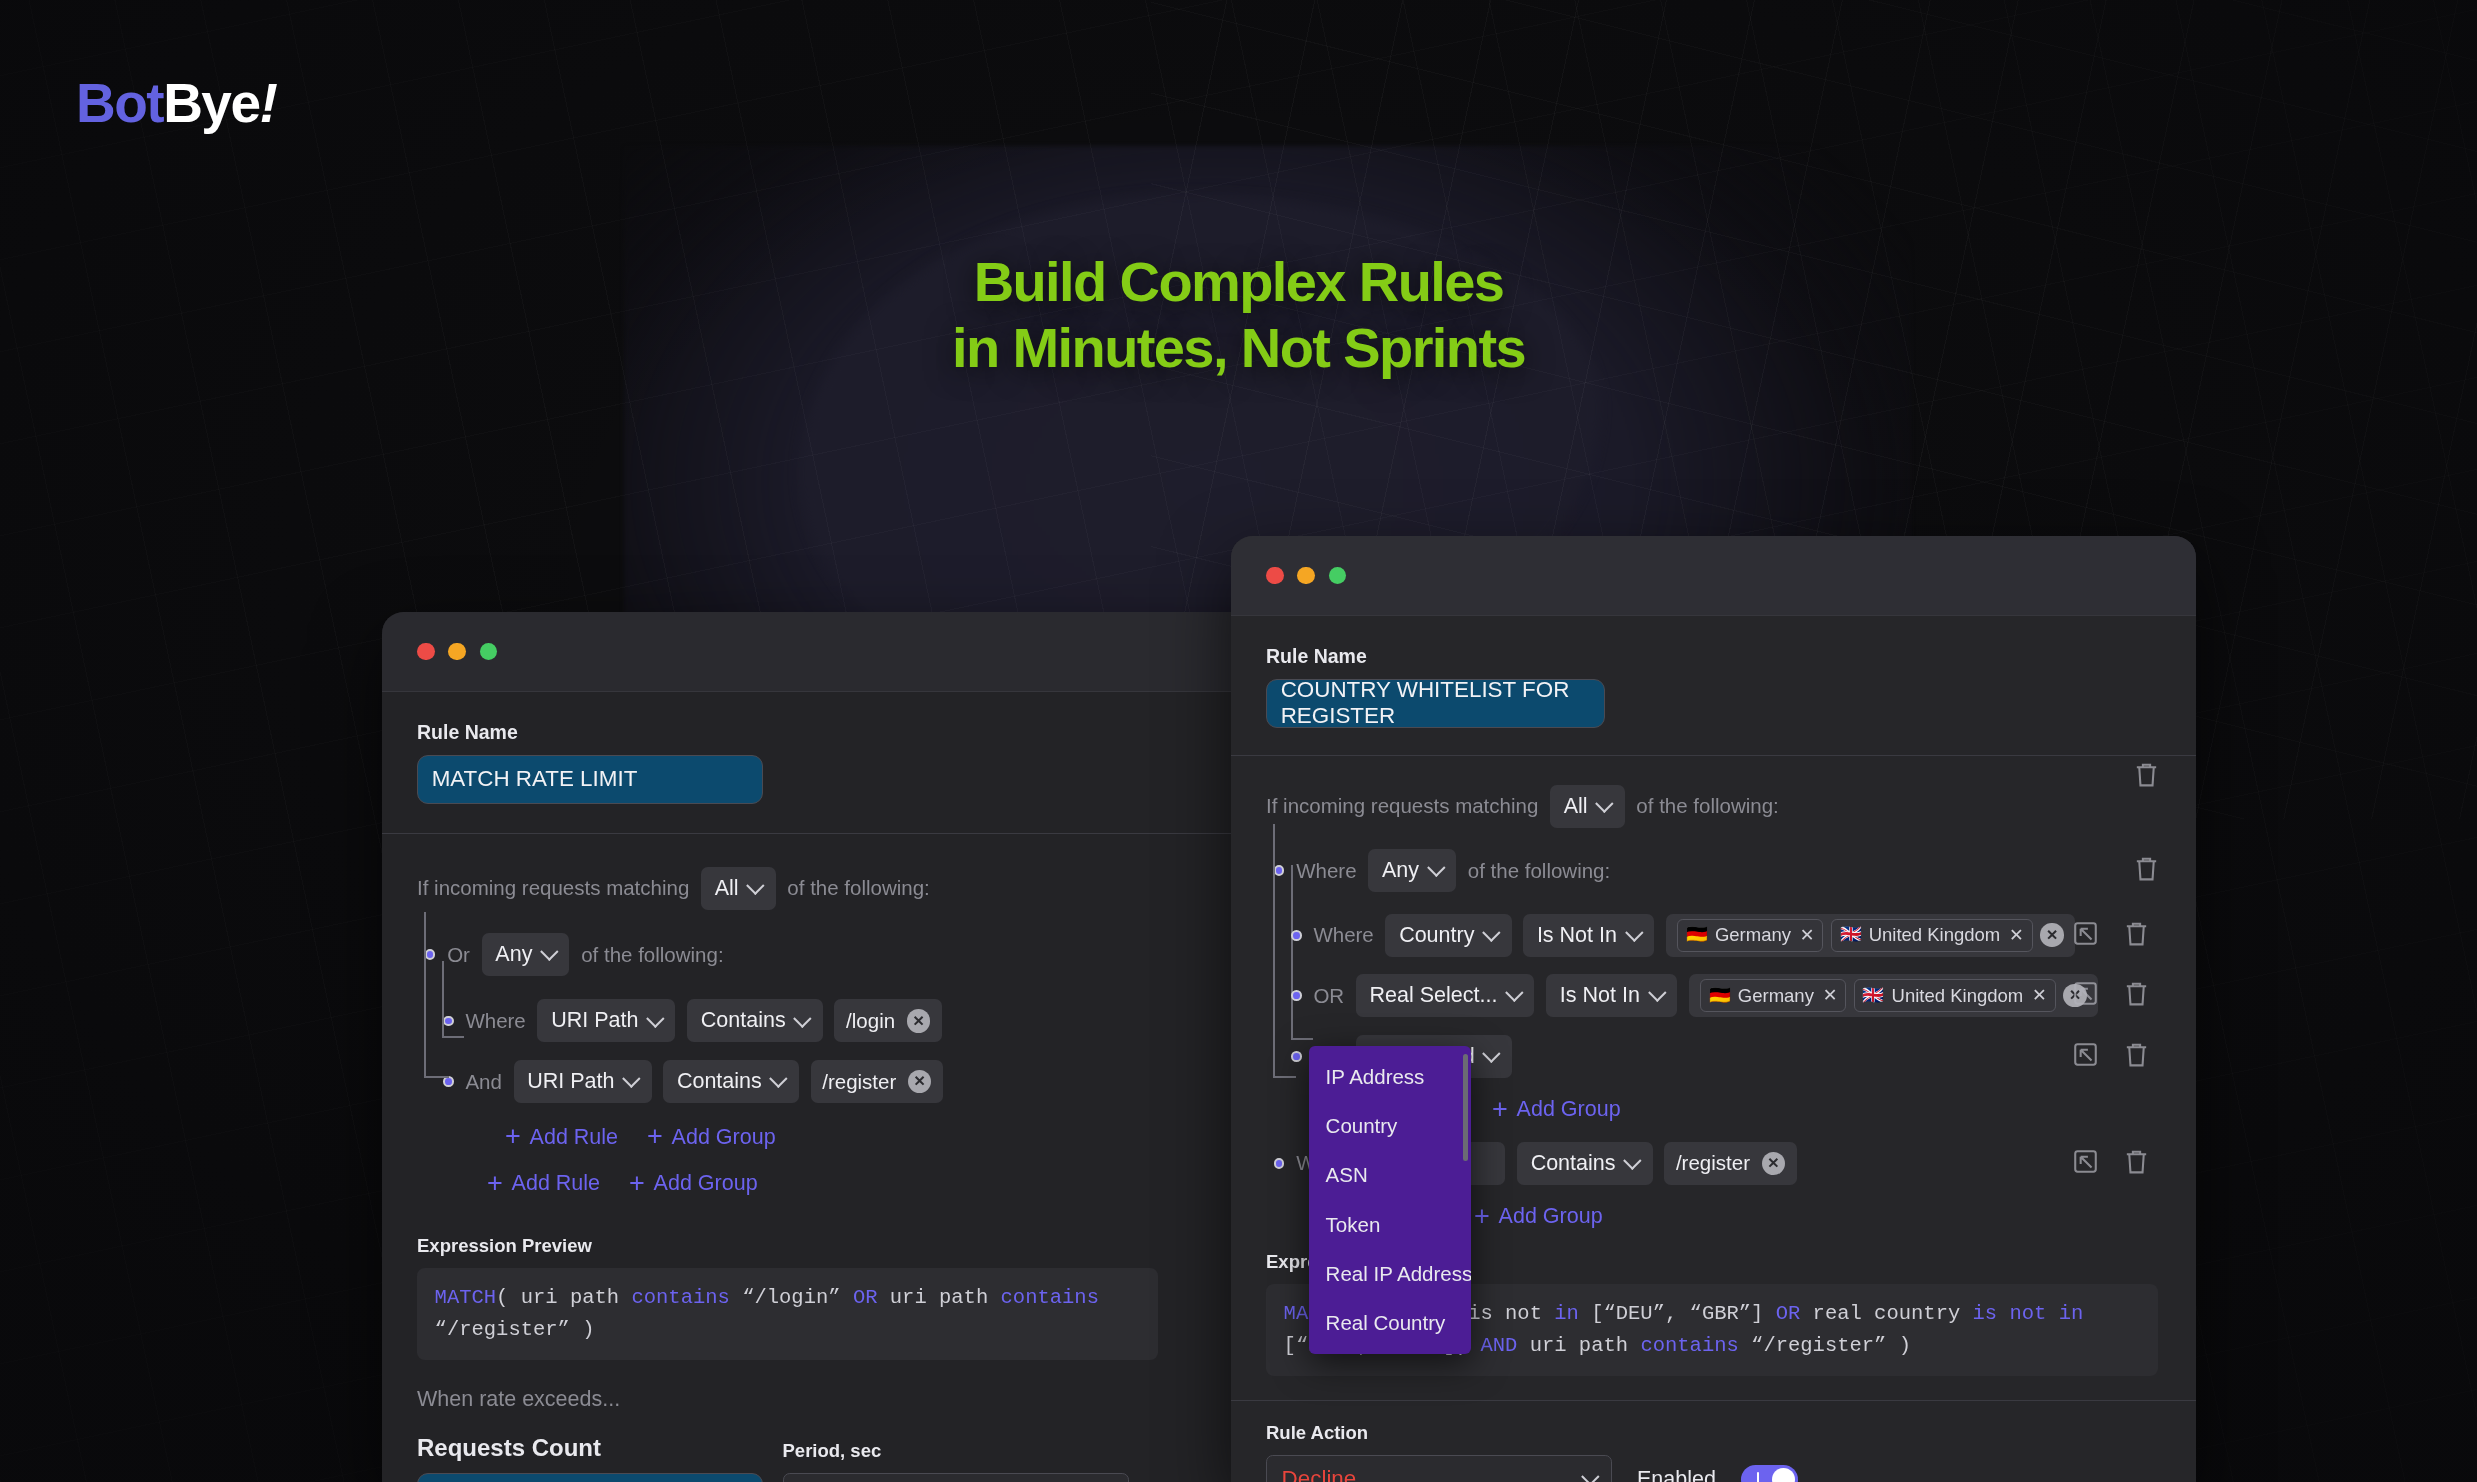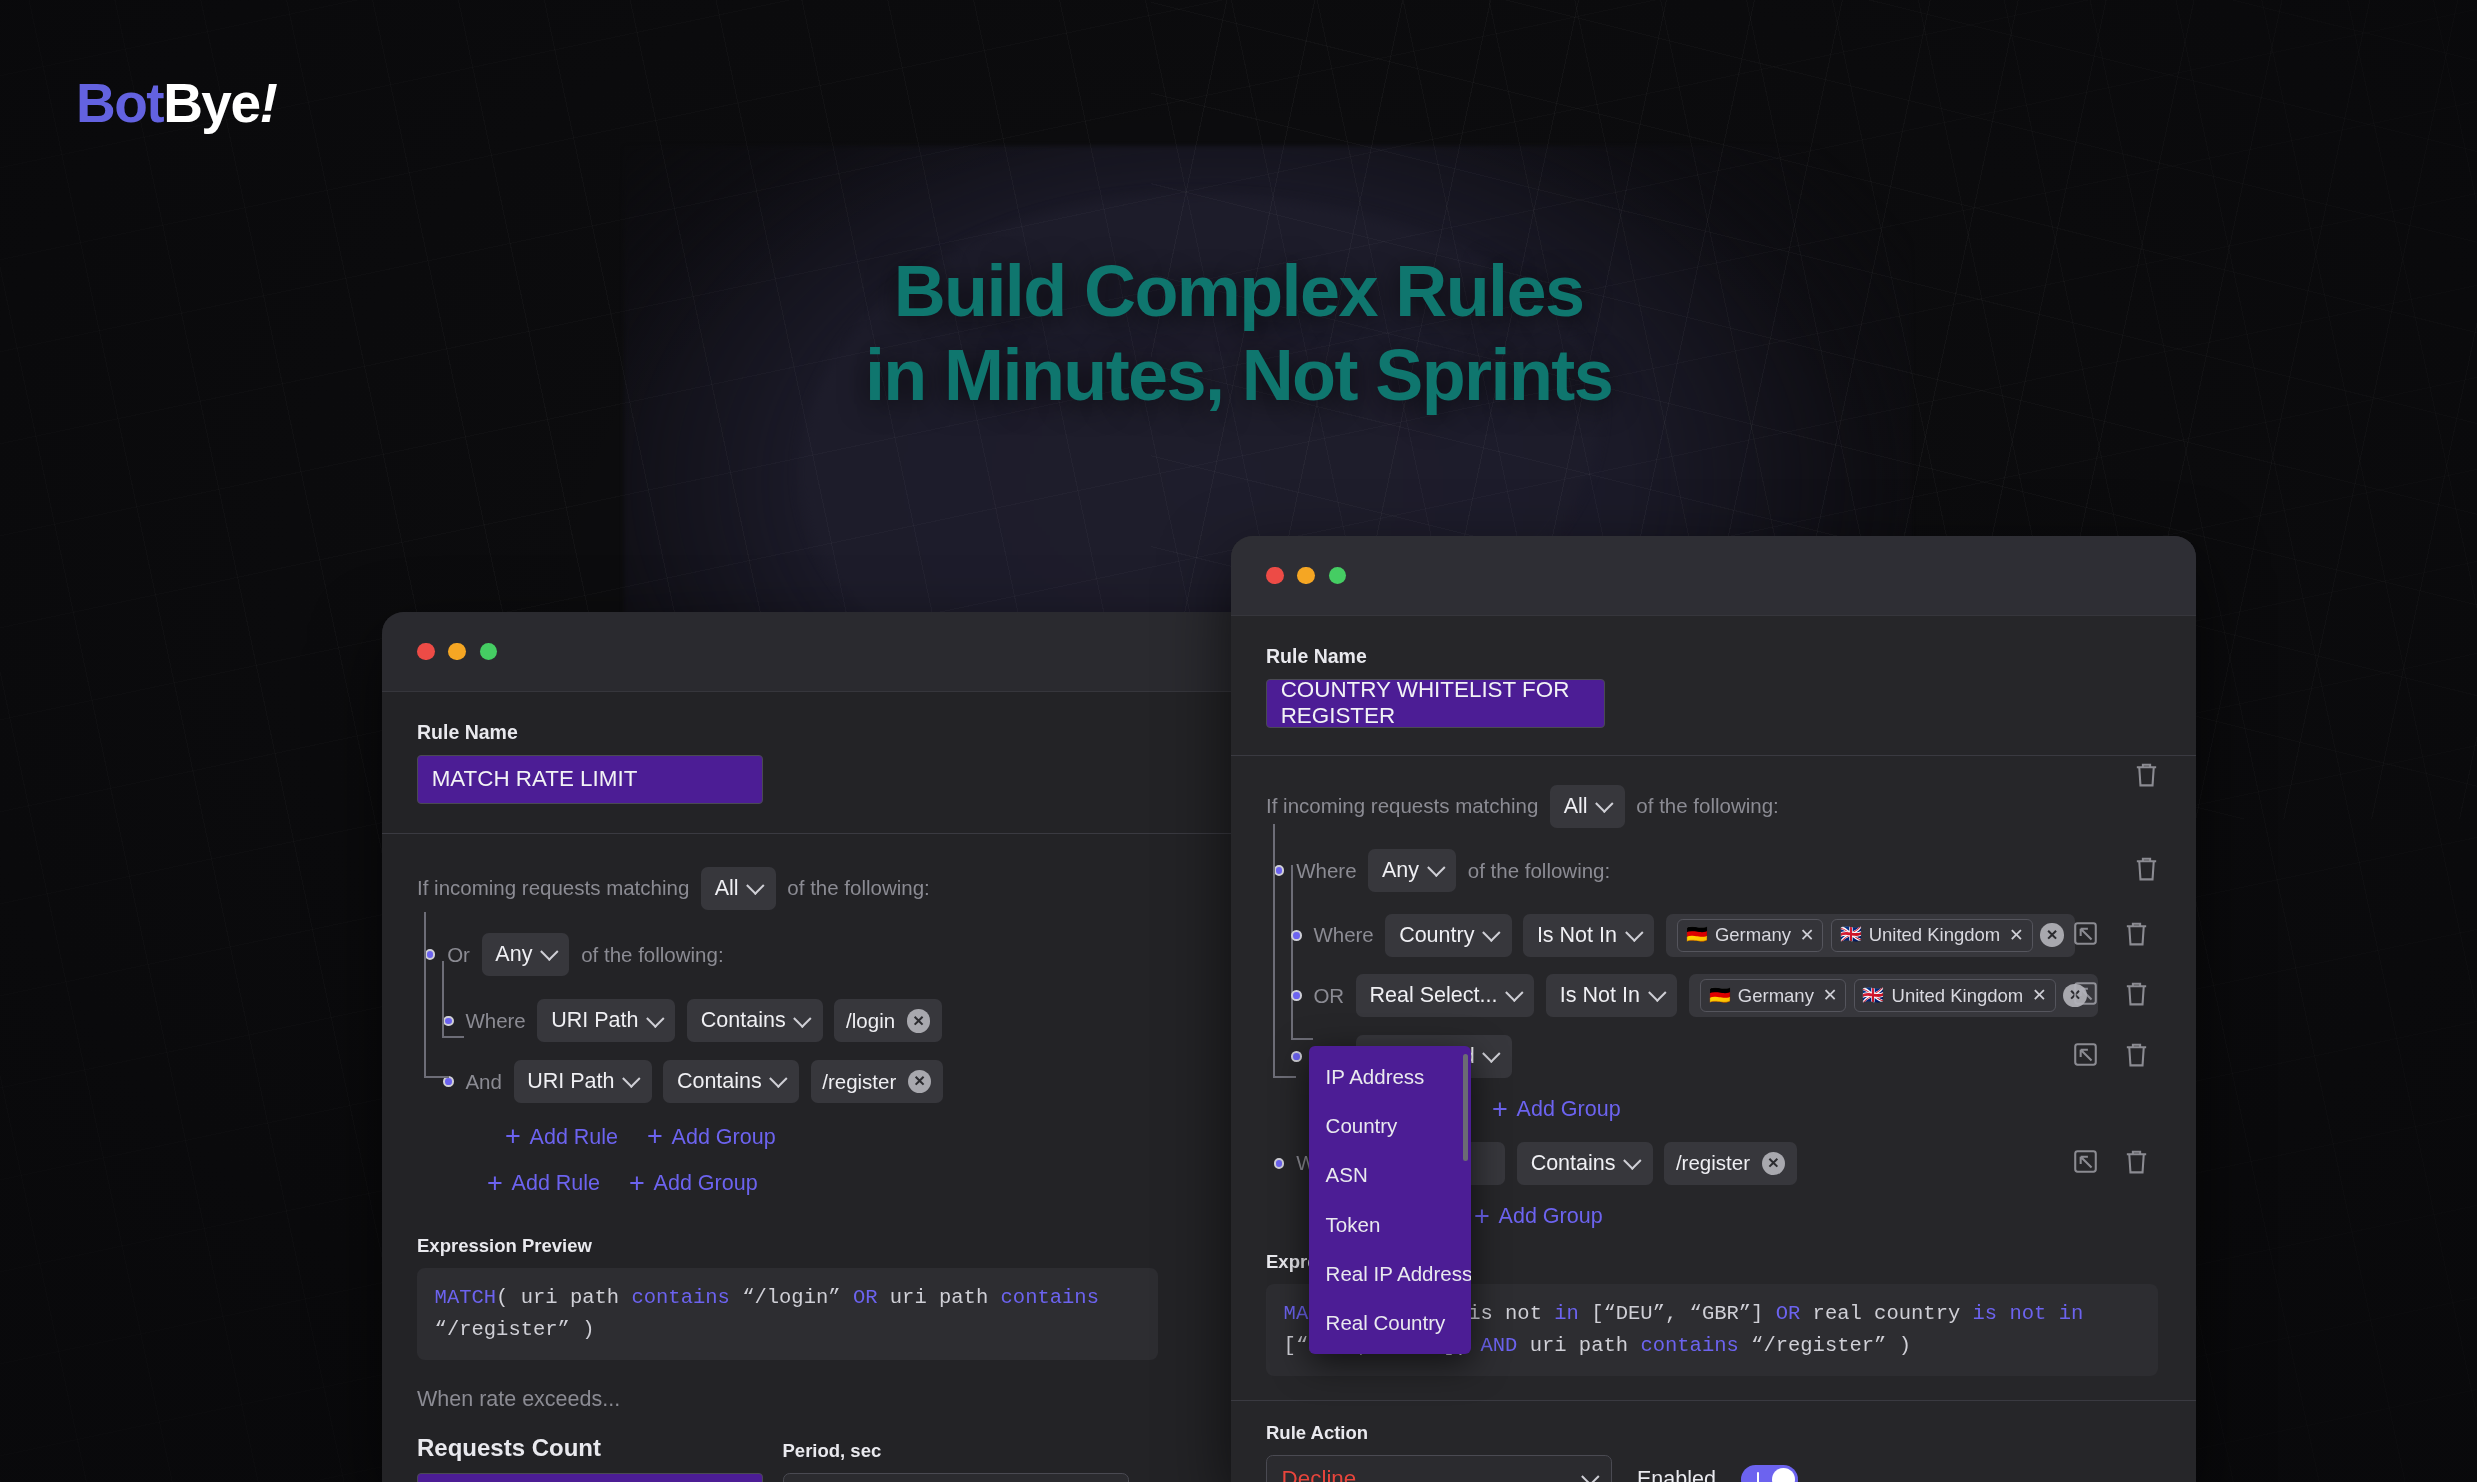--- a/index.html
+++ b/index.html
@@ -57,22 +57,22 @@
     line-height: 1; font-style: italic;
   }
   #logo .a { color: #6362e0; font-style: normal; }
   #logo .b { color: #ffffff; font-style: normal; }
   #logo .c { color: #ffffff; }
 
   
   #hero {
     position: absolute; left: 0; right: 0; top: 249px;
     text-align: center;
-    color: #0f766e;
-    font-size: 72px; line-height: 1.17;
+    color: #84cc16;
+    font-size: 56px; line-height: 1.17;
     font-weight: 700; letter-spacing: -1.6px;
     text-shadow: 0 3.9px 29px rgba(0,0,0,.7);
   }
 
   
   .window {
     position: absolute;
     background: #1f1f22;
     border-radius: 21.5px 21.5px 0 0;
     box-shadow: 0 25px 68px rgba(0,0,0,.62);
@@ -91,22 +91,22 @@
   .dot.g { background: #45cd63; }
 
   .win-body { background: #232326; padding: 0 0 0 0; }
 
   
   .sec-pad { padding: 29px 35px 33px 35px; }
   .field-label {
     color: #e9e9ee; font-size: 19.5px; font-weight: 600; margin-bottom: 10.7px;
   }
   .text-input {
-    height: 49px; border: 1px solid #4a4a52; border-radius: 4px;
-    background: #4c1d95; color: #f2f2f5;
+    height: 49px; border: 1px solid #4a4a52; border-radius: 11px;
+    background: #0c4a6e; color: #f2f2f5;
     display: flex; align-items: center; padding: 0 13.7px;
     font-size: 22.4px;
   }
   .divider { height: 1px; background: #3a3a41; }
 
   .muted { color: #8b8b93; font-size: 20.5px; }
   .row { display: flex; align-items: center; }
 
   .select {
     background: #37373c; border-radius: 6.8px; color: #efeff3;

